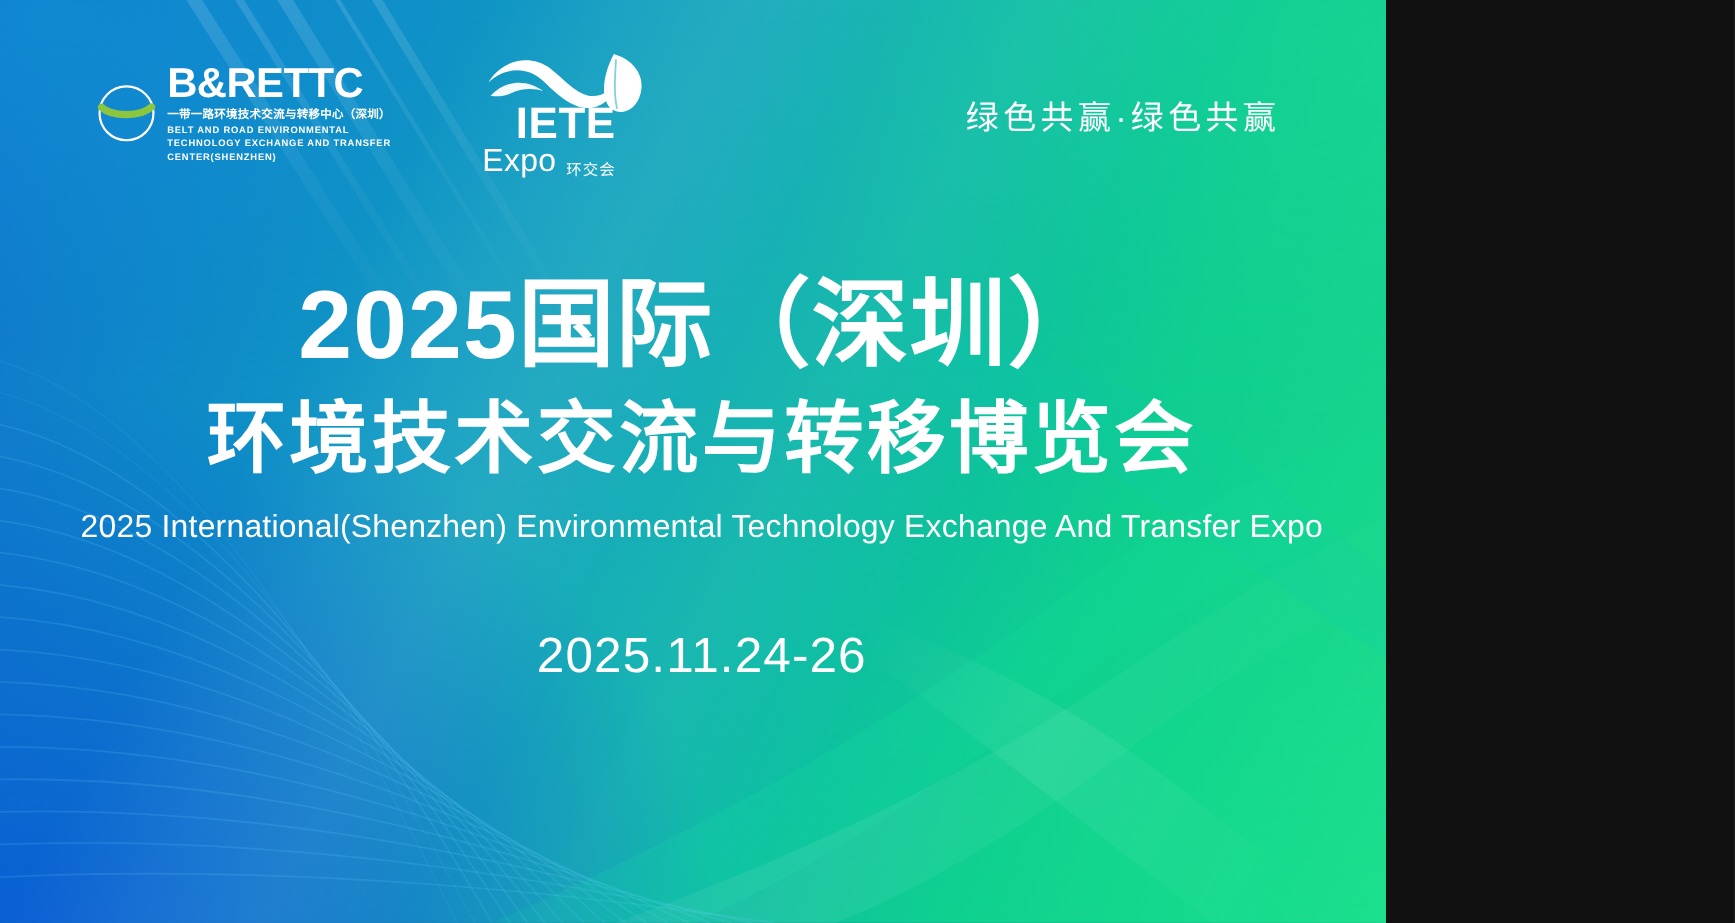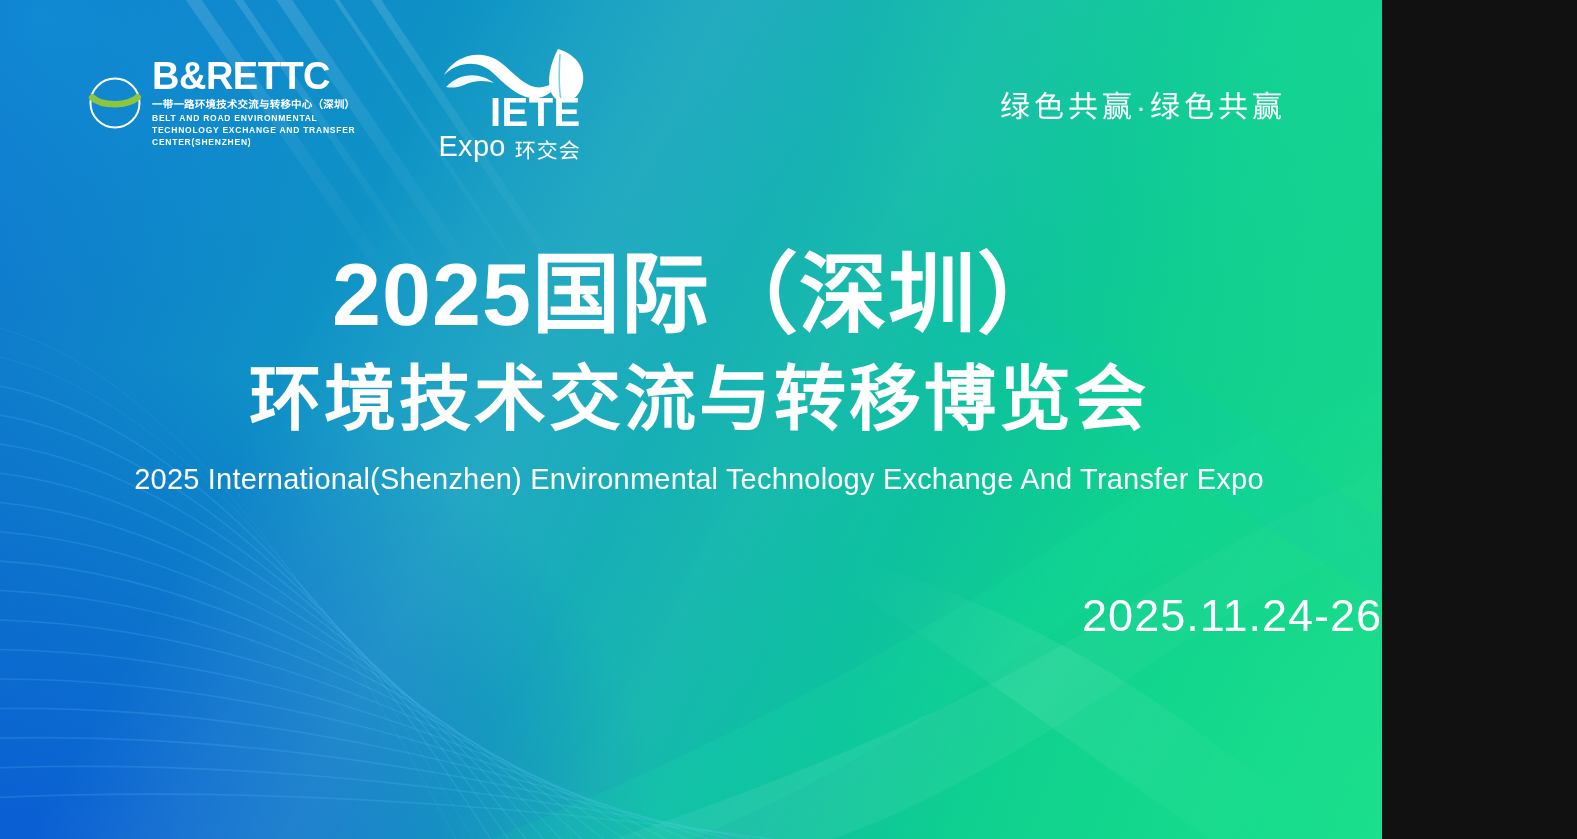--- a/index.html
+++ b/index.html
@@ -5,21 +5,21 @@
 <style>
   html, body {
     margin: 0;
     padding: 0;
     background: #111;
   }
   * { box-sizing: border-box; }
 
   .banner {
     position: relative;
-    width: 1382px;
+    width: 1260px;
     height: 839px;
     overflow: hidden;
     font-family: "Liberation Sans", "DejaVu Sans", sans-serif;
     background: #4c1d95;
     user-select: none;
   }
 
   
   .bg-layer { position: absolute; inset: 0; }
 
@@ -169,21 +169,21 @@
     gap: 9px;
     margin-top: 0;
   }
   .iete-expo {
     font-size: 29px;
     font-weight: 300;
     letter-spacing: 0.3px;
     line-height: 1;
   }
   .iete-cn {
-    font-size: 21px;
+    font-size: 14px;
     font-weight: 400;
     letter-spacing: 1px;
     line-height: 1;
   }
 
   .tagline {
     margin-left: auto;
     margin-right: 96px;
     color: #fff;
     font-size: 30px;
@@ -223,23 +223,22 @@
   .subtitle-en {
     font-size: 29px;
     font-weight: 400;
     color: #fff;
     letter-spacing: 0.2px;
     margin-top: 24px;
     white-space: nowrap;
   }
 
   .meta {
-    margin-top: 92px;
-    color: #fff;
-    text-align: right;
+    margin-top: 72px;
+    color: #fff;
   }
   .meta-date {
     font-size: 45px;
     font-weight: 500;
     letter-spacing: 1px;
     line-height: 1.25;
   }
   .meta-venue {
     font-size: 45px;
     font-weight: 400;

